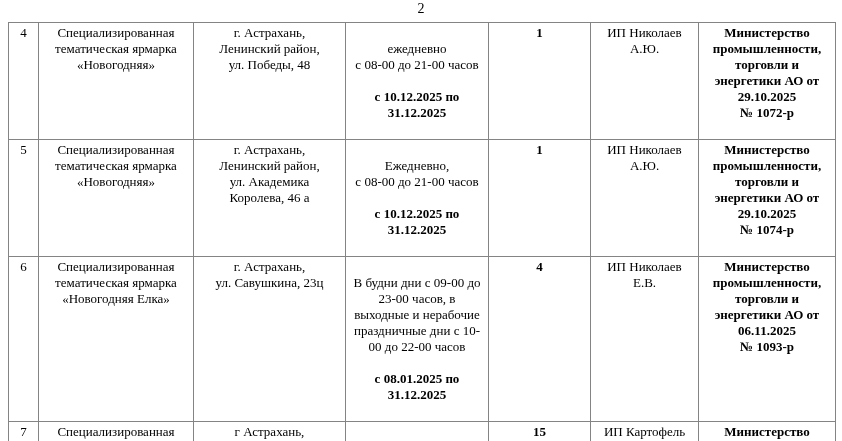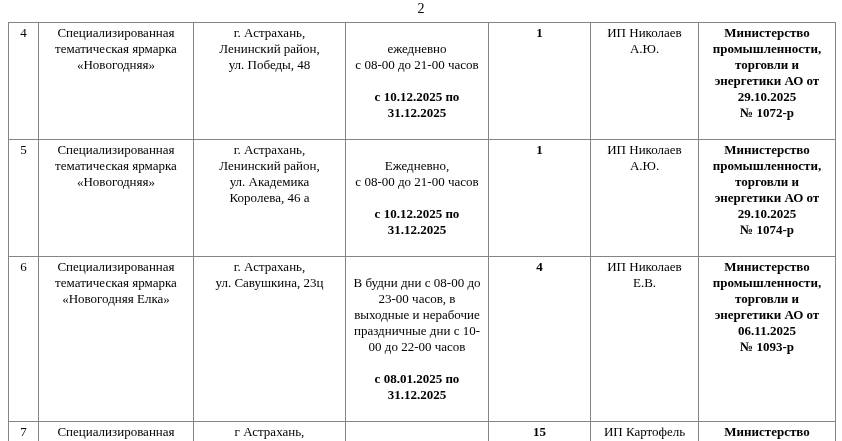--- a/index.html
+++ b/index.html
@@ -119,21 +119,21 @@
 № 1074-р</td>
     </tr>
     <tr class="r6">
       <td class="num-cell">6</td>
       <td>Специализированная
 тематическая ярмарка
 «Новогодняя Елка»</td>
       <td>г. Астрахань,
 ул. Савушкина, 23ц</td>
       <td>
-        <div>В будни дни с 08-00 до
+        <div>В будни дни с 09-00 до
 23-00 часов, в
 выходные и нерабочие
 праздничные дни с 10-
 00 до 22-00 часов</div>
         <div class="bold">с 08.01.2025 по
 31.12.2025</div>
       </td>
       <td class="bold">4</td>
       <td>ИП Николаев
 Е.В.</td>

